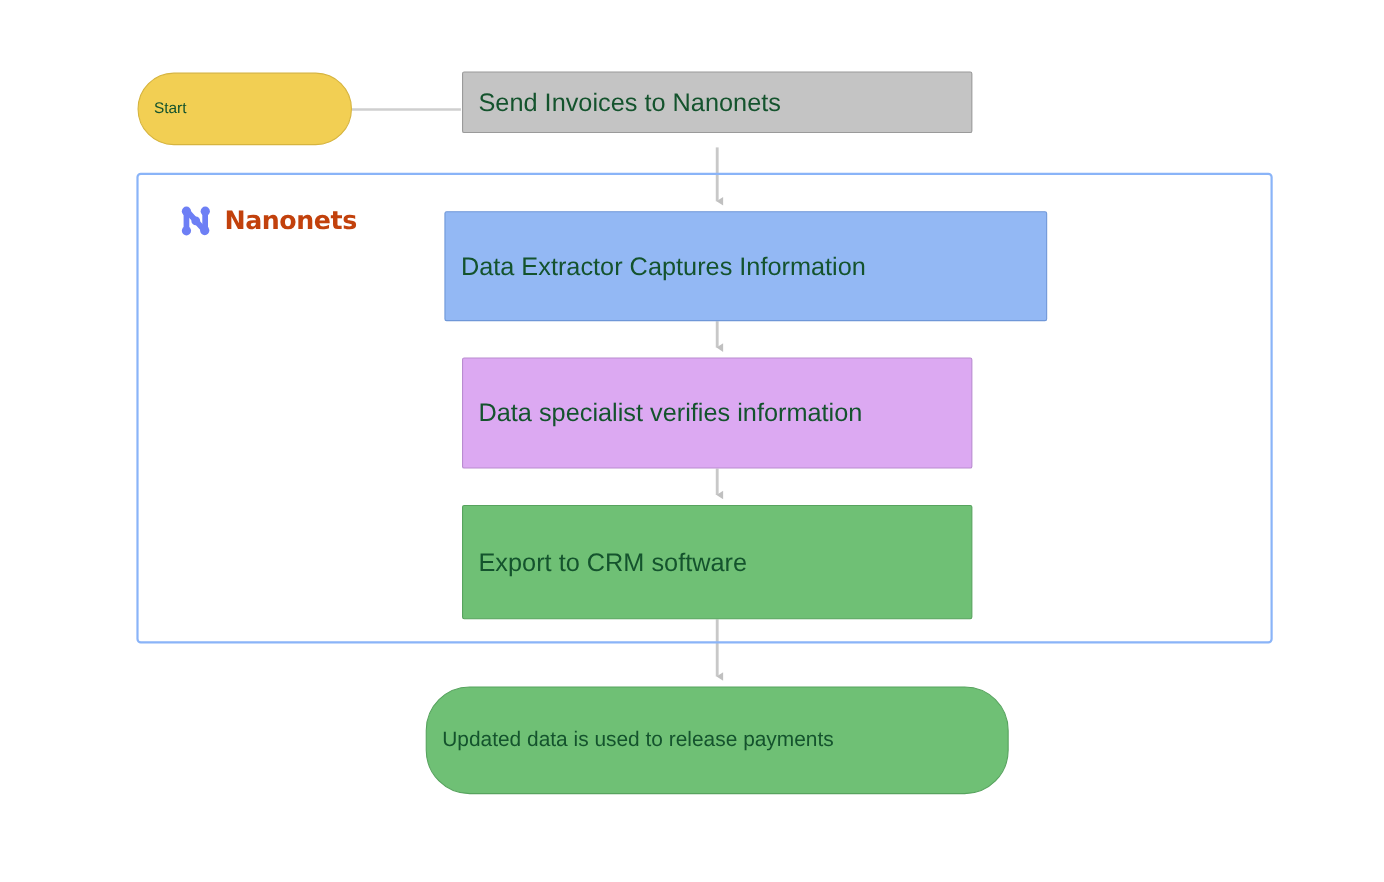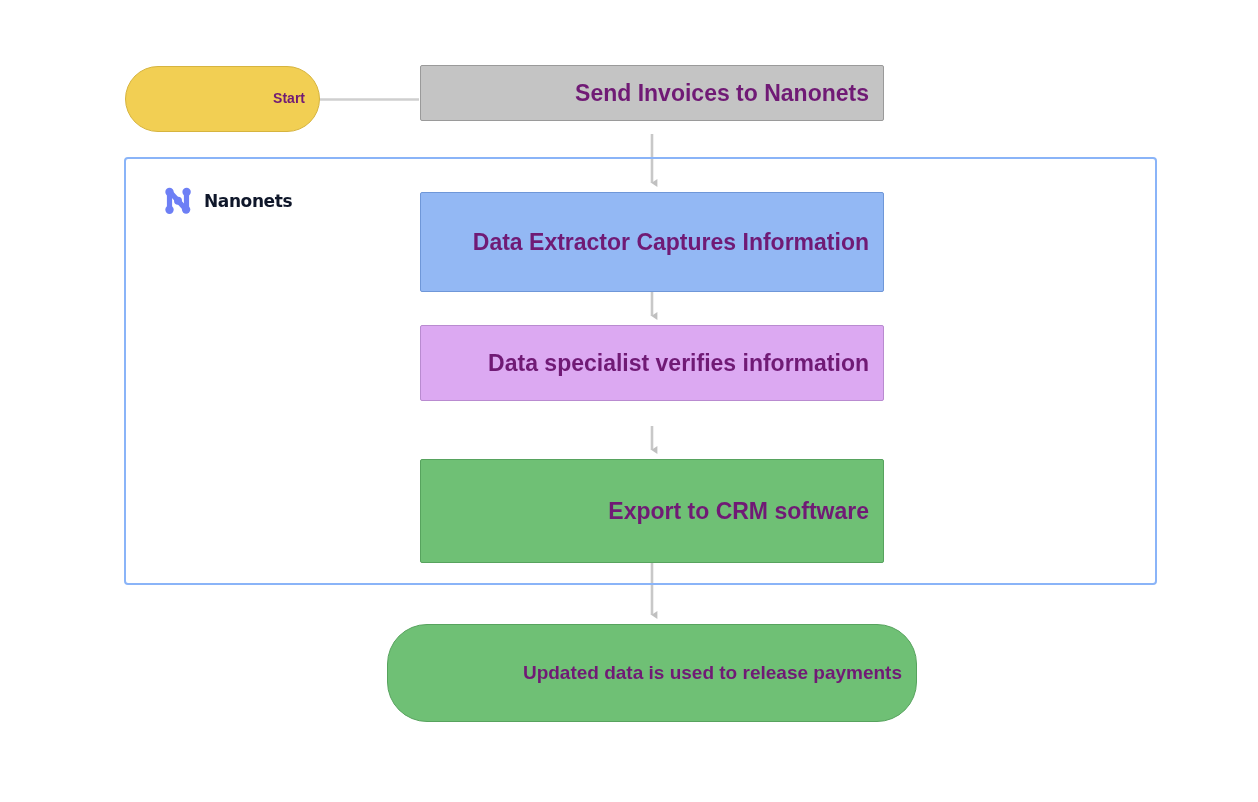--- a/index.html
+++ b/index.html
@@ -47,41 +47,40 @@
     gap: 9px;
   }
   .logo-mark {
     width: 34px;
     height: 34px;
     display: block;
     flex: none;
   }
   .logo-word {
     font-family: "DejaVu Sans", sans-serif;
-    font-size: 17px;
+    font-size: 23px;
     font-weight: 700;
     letter-spacing: -0.4px;
-    color: #0f172a;
+    color: #c2410c;
     white-space: nowrap;
   }
 
   
   .node {
     position: absolute;
     box-sizing: border-box;
     display: flex;
     align-items: center;
-    justify-content: flex-end;
+    justify-content: flex-start;
     text-align: center;
     border-style: solid;
     border-width: 1px;
-    color: #701a75;
+    color: #14532d;
     padding: 0 14px;
     line-height: 1.25;
-    font-weight: bold;
   }
 
   .node-start {
     background: #f2cf53;
     border-color: #d6b43f;
     border-radius: 34px;
     font-size: 14px;
   }
   .node-process-gray {
     background: #c4c4c4;
@@ -168,25 +167,25 @@
   </div>
 
   <div class="node node-start" style="left:125px; top:66px; width:195px; height:66px;">
     <span>Start</span>
   </div>
 
   <div class="node node-process-gray" style="left:420px; top:65px; width:464px; height:56px;">
     <span>Send Invoices to Nanonets</span>
   </div>
 
-  <div class="node node-process-blue" style="left:420px; top:192px; width:464px; height:100px;">
+  <div class="node node-process-blue" style="left:404px; top:192px; width:548px; height:100px;">
     <span>Data Extractor Captures Information</span>
   </div>
 
-  <div class="node node-process-purple" style="left:420px; top:325px; width:464px; height:76px;">
+  <div class="node node-process-purple" style="left:420px; top:325px; width:464px; height:101px;">
     <span>Data specialist verifies information</span>
   </div>
 
   <div class="node node-process-green" style="left:420px; top:459px; width:464px; height:104px;">
     <span>Export to CRM software</span>
   </div>
 
   <div class="node node-terminator-green" style="left:387px; top:624px; width:530px; height:98px;">
     <span>Updated data is used to release payments</span>
   </div>

